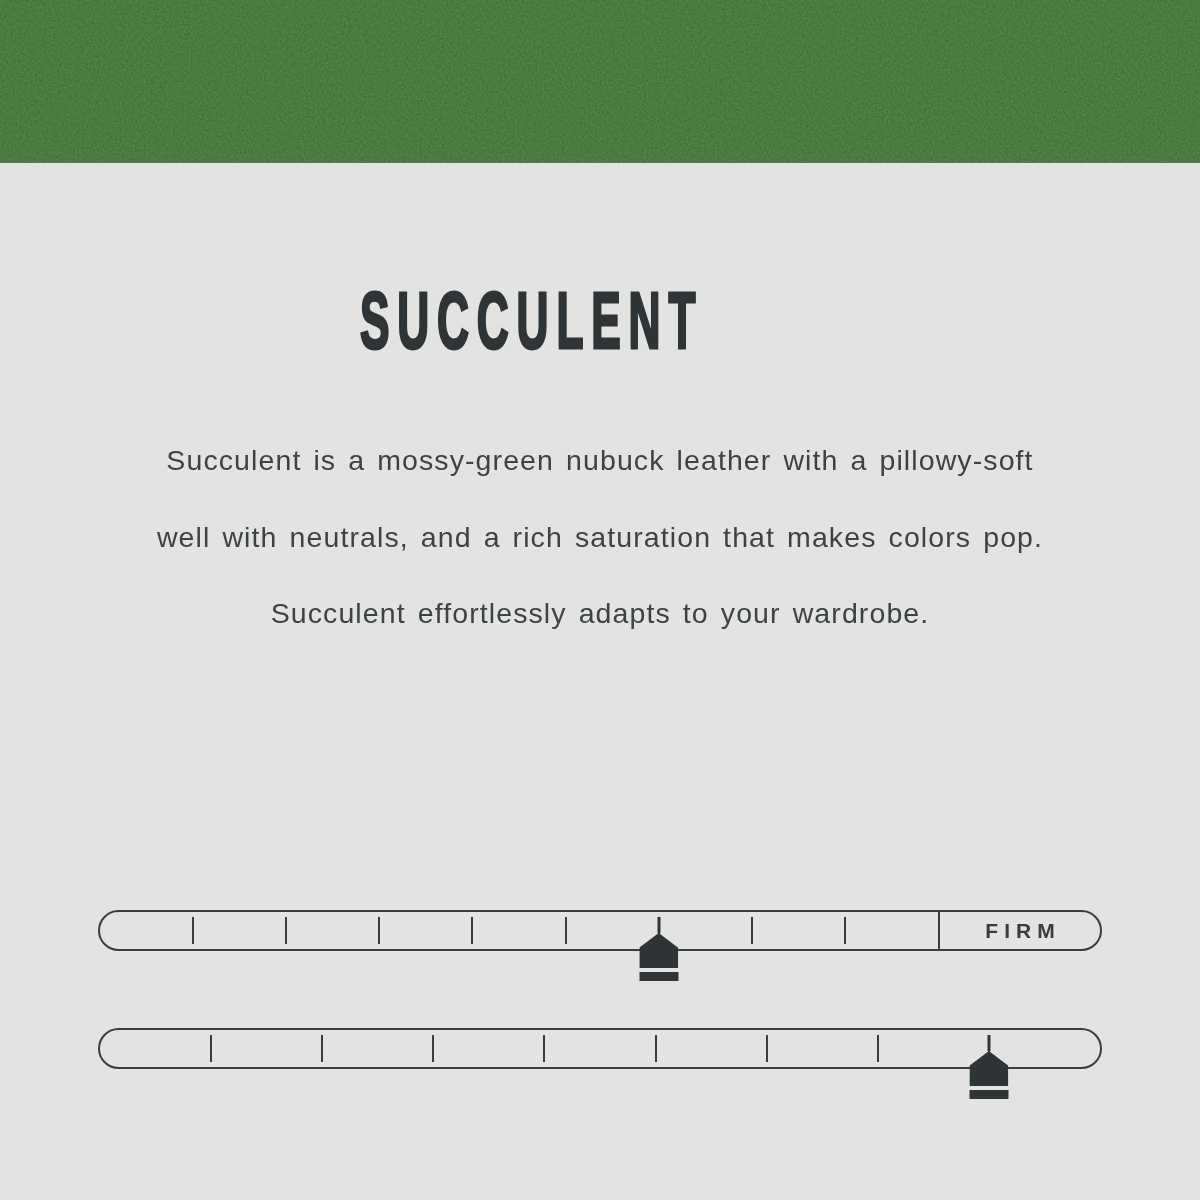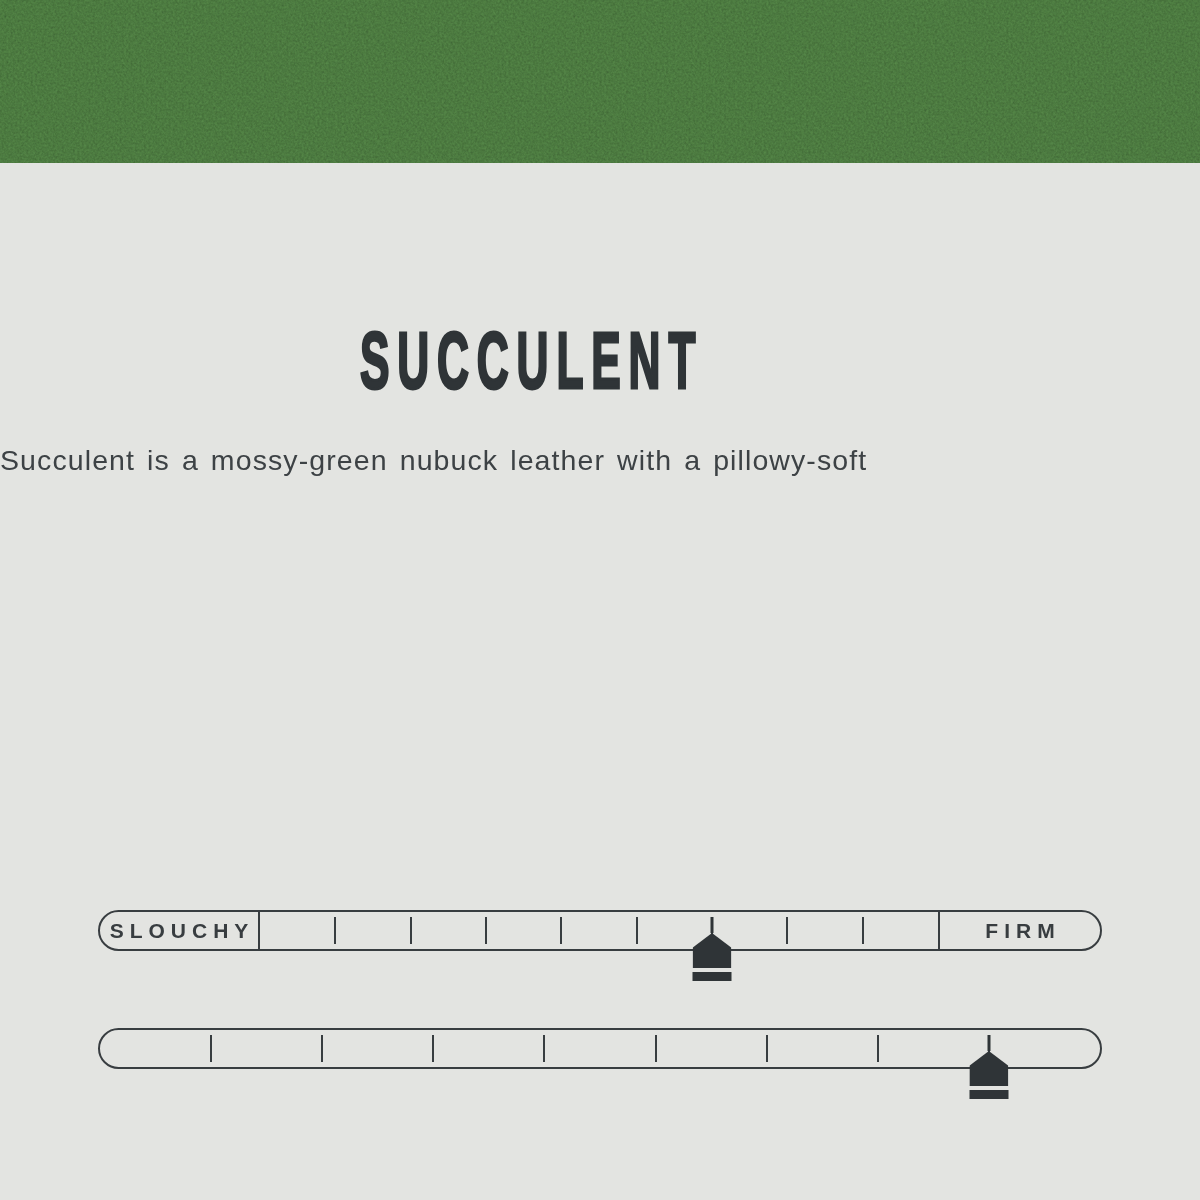--- a/index.html
+++ b/index.html
@@ -15,32 +15,32 @@
     color:var(--ink);
     position:relative;
   }
   .swatch{
     position:absolute;top:0;left:0;width:1200px;height:163px;overflow:hidden;
     background:#4c7a40;
   }
   .swatch svg{display:block;width:1200px;height:163px;}
   .title-wrap{
     position:absolute;top:276px;left:0;width:1064px;height:90px;
-    display:flex;align-items:center;justify-content:center;margin-top:40px;
+    display:flex;align-items:center;justify-content:center;
   }
   .title{
     font-size:79px;font-weight:bold;letter-spacing:14px;
     transform:scaleX(0.56);transform-origin:center;
     -webkit-text-stroke:3px var(--marker);
     color:var(--marker);
     white-space:nowrap;
   }
   .desc{
     position:absolute;top:422px;left:0;width:1200px;
-    text-align:left;
+    text-align:center;
     font-size:28.5px;line-height:76.5px;
     letter-spacing:1.1px;word-spacing:3px;
     color:#3d4245;
   }
   .scale{
     position:absolute;left:98px;width:1004px;height:41px;
     border:2px solid var(--ink);border-radius:22px;
     display:flex;align-items:stretch;
   }
   .scale.first{top:910px;}
@@ -92,24 +92,25 @@
     <rect width="100%" height="100%" filter="url(#suede)"></rect>
   </svg>
 </div>
 
 <div class="title-wrap">
   <div class="title">SUCCULENT</div>
 </div>
 
 <div class="desc">
   <div>Succulent is a mossy-green nubuck leather with a pillowy-soft</div>
+  <div>well with neutrals, and a rich saturation that makes colors pop.</div>
+  <div>Succulent effortlessly adapts to your wardrobe.</div>
 </div>
 
 <div class="scale first">
-  <div class="label-box left">SLOUCHY</div>
   <div class="track">
     <div class="marker" style="left: 66.6667%;">
       <div class="stem"></div>
       <div class="pentagon"></div>
       <div class="strip"></div>
     </div>
   <div class="tick" style="left: 11.1111%;"></div>
       <div class="tick" style="left: 22.2222%;"></div>
       <div class="tick" style="left: 33.3333%;"></div>
       <div class="tick" style="left: 44.4444%;"></div>

